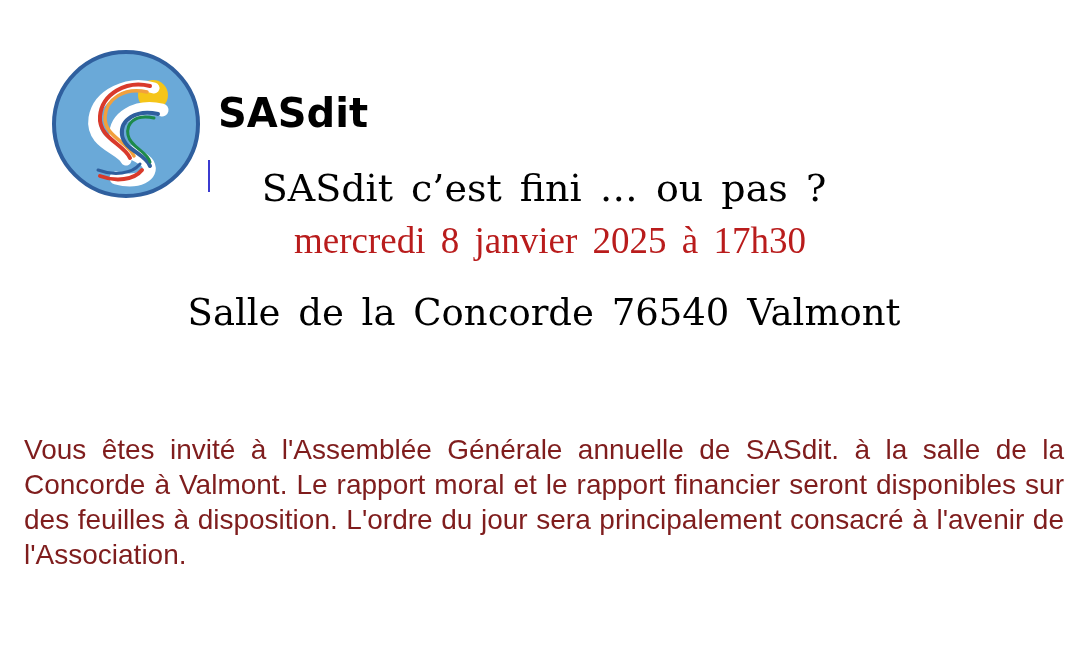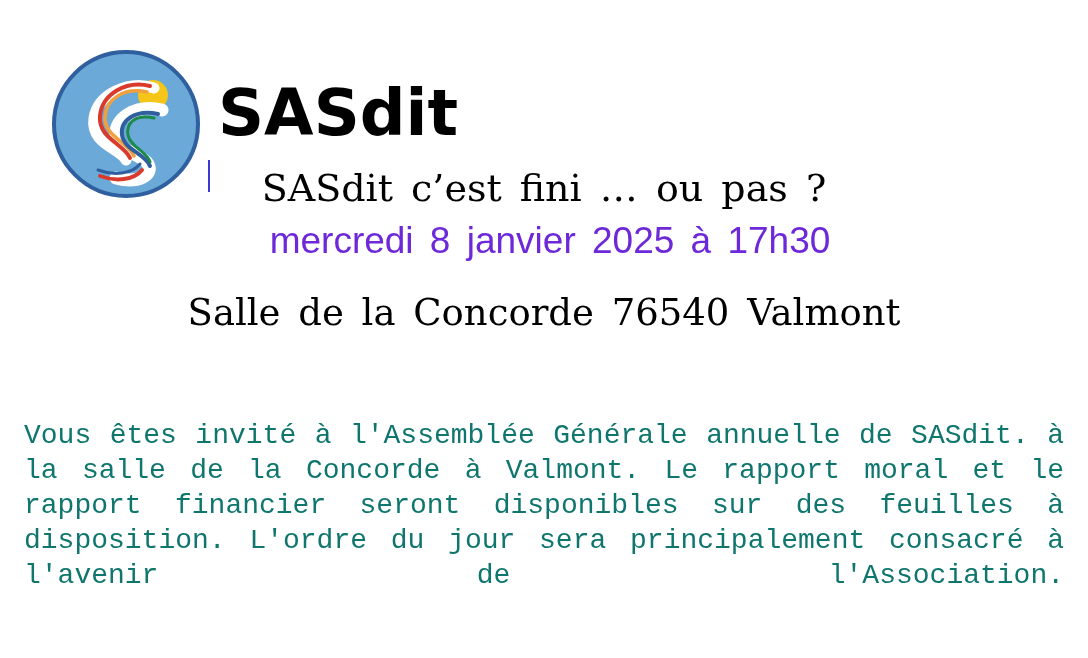--- a/index.html
+++ b/index.html
@@ -38,21 +38,21 @@
   }
   .logo svg {
     display: block;
   }
   .brand {
     position: absolute;
     left: 218px;
     top: 54px;
     font-family: "DejaVu Sans", sans-serif;
     font-weight: bold;
-    font-size: 64px;
+    font-size: 40px;
     line-height: 62px;
     letter-spacing: 0px;
     color: #000000;
     white-space: nowrap;
   }
   .caret {
     position: absolute;
     left: 208px;
     top: 132px;
     width: 2px;
@@ -78,48 +78,48 @@
   }
   .line-ag {
     font-family: "DejaVu Sans", sans-serif;
     font-weight: bold;
     font-size: 45px;
     line-height: 62px;
     color: #000000;
     margin-top: 6px;
   }
   .line-date {
-    font-family: Liberation Sans, sans-serif;
+    font-family: Liberation Serif, serif;
     font-size: 37px;
     line-height: 50px;
     word-spacing: 6px;
-    color: #6d28d9;
+    color: #b91c1c;
     margin-top: 2px;
     margin-left: 12px;
   }
   .line-place {
     font-family: "DejaVu Serif", serif;
     font-size: 37px;
     line-height: 50px;
     word-spacing: 6px;
     color: #000000;
     margin-top: 22px;
   }
 
   
   .body-text {
     position: absolute;
     left: 24px;
-    top: 418px;
+    top: 432px;
     width: 1040px;
-    font-family: Liberation Mono, monospace;
+    font-family: Liberation Sans, sans-serif;
     font-size: 28px;
     line-height: 35px;
     text-align: justify;
-    color: #0f766e;
+    color: #7f1d1d;
   }
   .body-text::after {
     content: "";
     display: inline-block;
     width: 100%;
   }
 </style>
 </head>
 <body>
 

